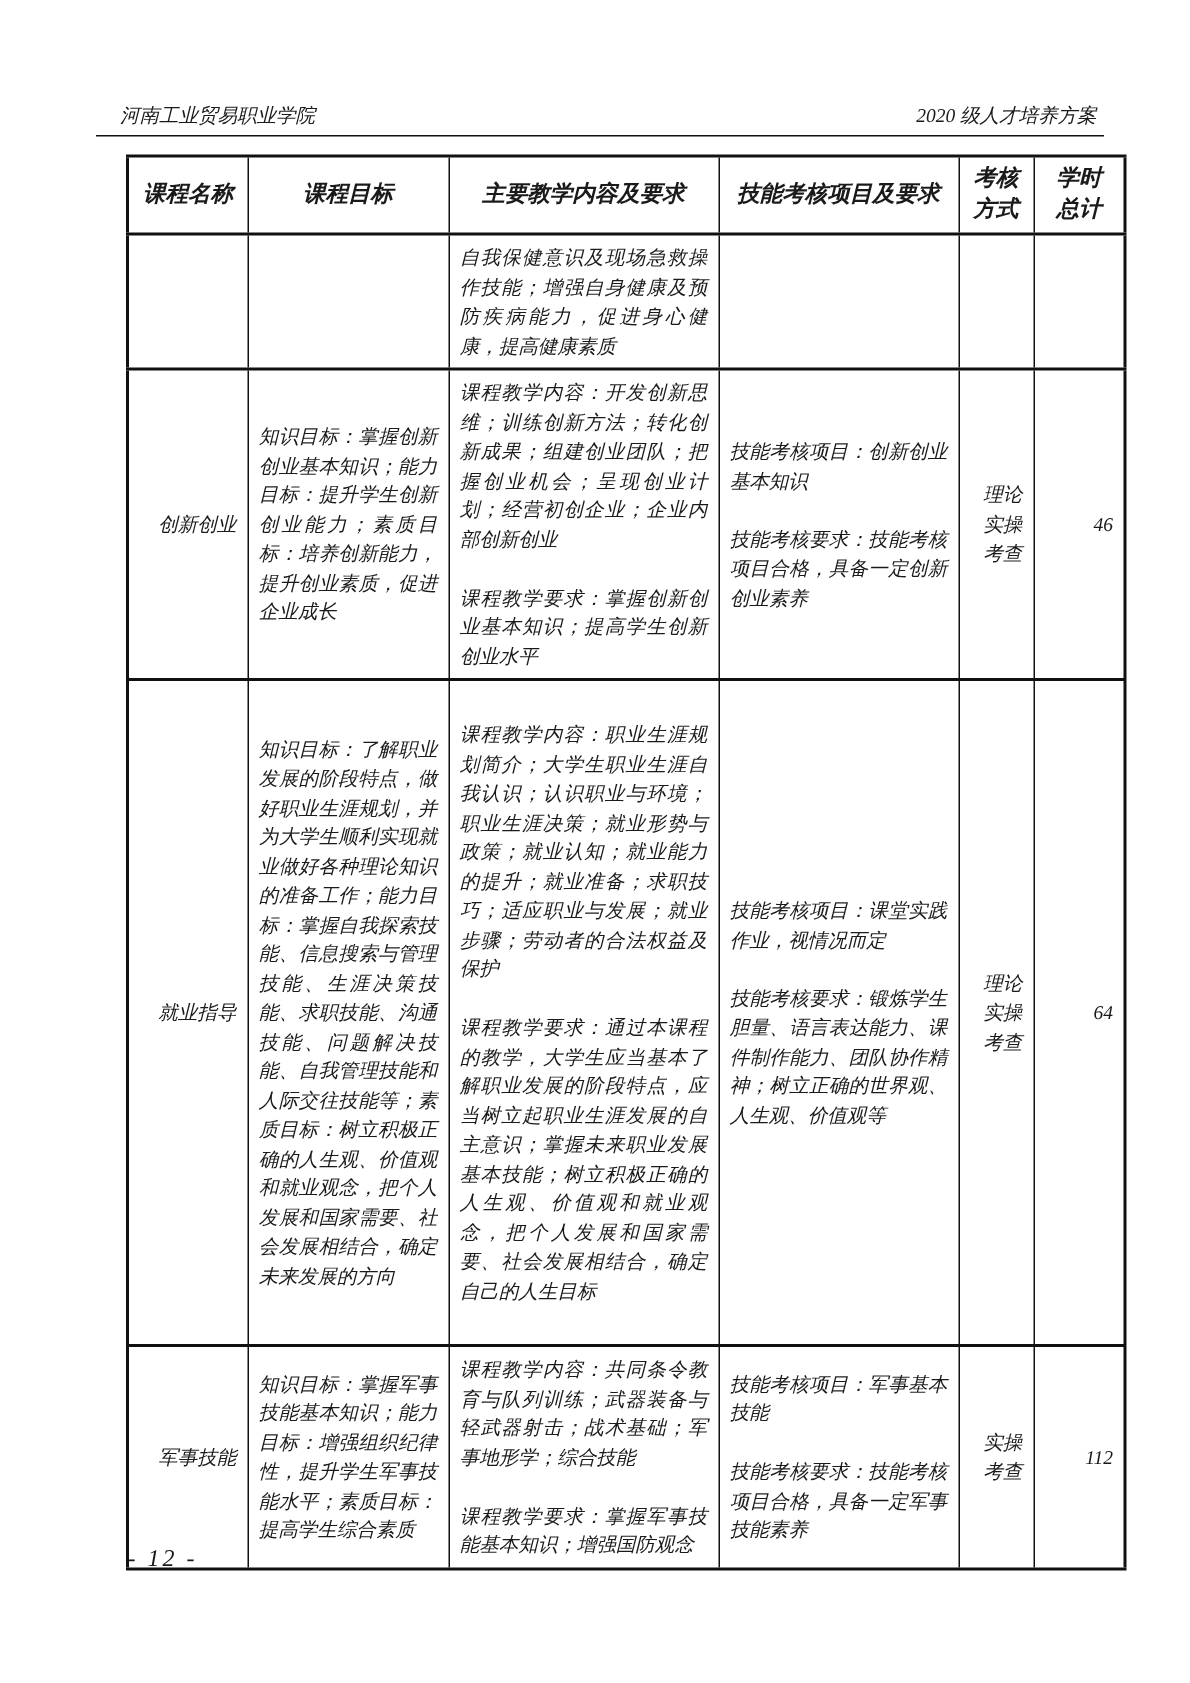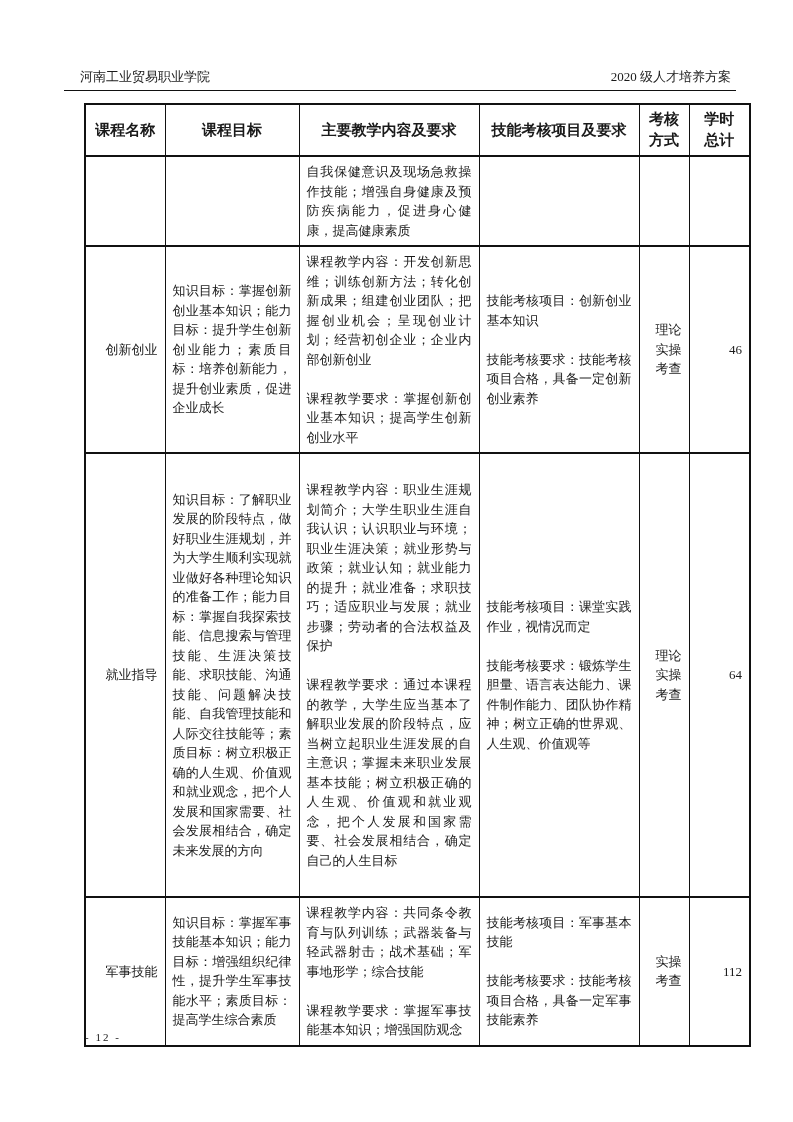--- a/index.html
+++ b/index.html
@@ -7,20 +7,21 @@
     margin: 0; padding: 0;
     width: 793px; height: 1122px;
     background: #ffffff;
     font-family: "Liberation Serif", "DejaVu Serif", serif;
     color: #1a1a1a;
   }
   .page {
     position: relative;
     width: 793px; height: 1122px;
     overflow: hidden;
+    font-style: italic;
   }
   .doc-header {
     position: absolute;
     left: 66px; top: 68px;
     width: 667px;
     display: flex;
     justify-content: space-between;
     align-items: flex-end;
     font-size: 13px;
     padding: 0 2px 0 14px;
@@ -67,21 +68,21 @@
   td.c-objectives { vertical-align: middle; text-align: justify; }
   td.c-content { vertical-align: top; text-align: justify; }
   td.c-assessment { vertical-align: middle; text-align: justify; }
   td.c-method { text-align: right; vertical-align: middle; padding: 4px 6px; }
   td.c-hours { text-align: right; vertical-align: middle; font-family: "Liberation Serif", serif; }
   .para + .para { margin-top: 19.5px; }
   .two-char { display: inline-block; width: 2.15em; }
   .page-number {
     position: absolute;
     left: 85px; top: 1031px;
-    font-size: 11px;
+    font-size: 16px;
     letter-spacing: 2px;
   }
 </style>
 </head>
 <body>
 
 <div class="page">
 
   <div class="doc-header">
     <span>河南工业贸易职业学院</span>

